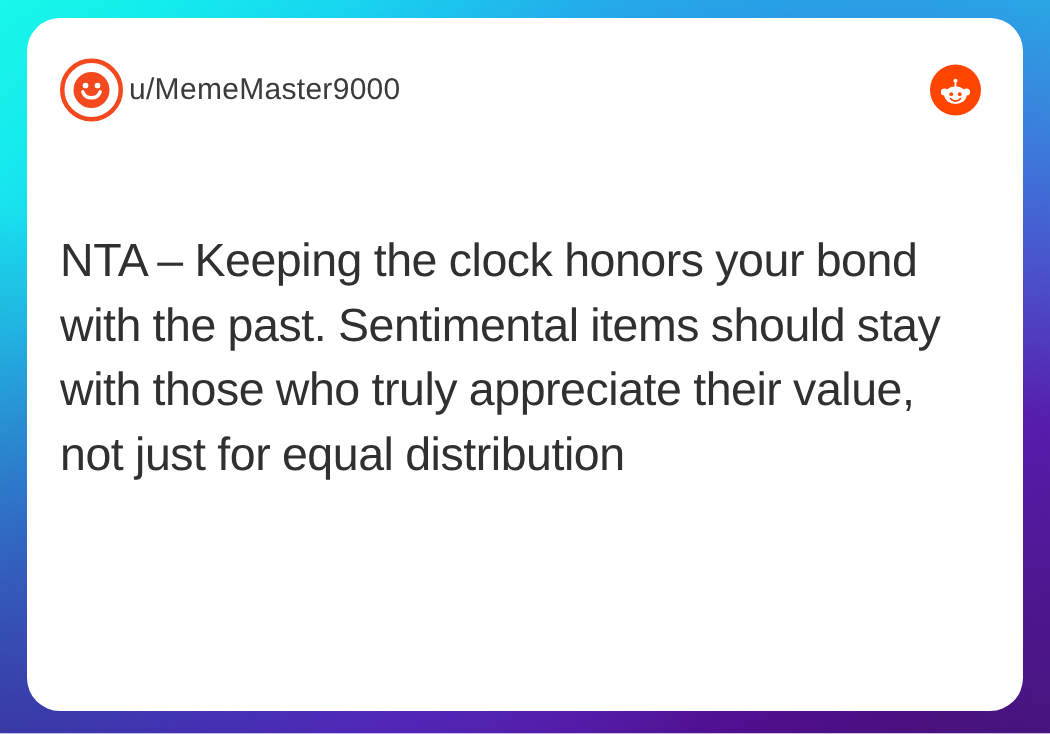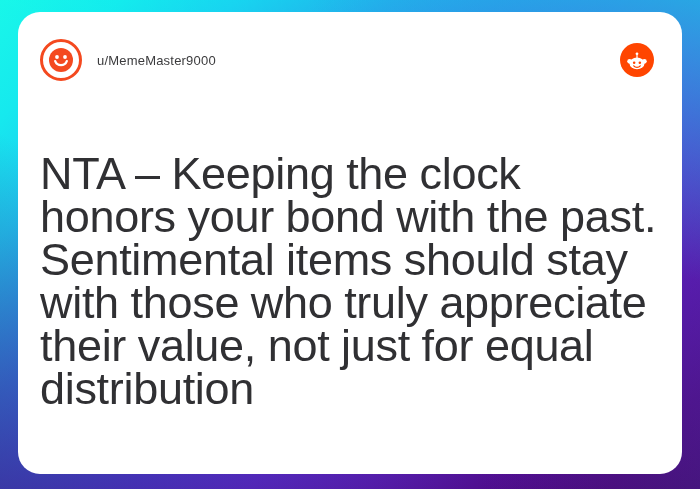--- a/index.html
+++ b/index.html
@@ -81,22 +81,22 @@
     border-radius: 50%;
     border: 3px solid #F4491F;
     box-sizing: border-box;
     display: flex;
     align-items: center;
     justify-content: center;
   }
   .avatar svg { display: block; }
 
   .username {
-    margin-left: 15px;
-    font-size: 13px;
+    margin-left: 4px;
+    font-size: 20px;
     letter-spacing: 0.2px;
     color: #3b3b3d;
     font-family: "Liberation Sans", sans-serif;
     white-space: nowrap;
   }
 
   .spacer { flex: 1 1 auto; }
 
   .brand-logo {
     width: 34px;
@@ -109,21 +109,21 @@
     justify-content: center;
   }
   .brand-logo svg { display: block; }
 
   
   #quote {
     position: absolute;
     left: 22px;
     top: 140px;
     right: 24px;
-    font-size: 45px;
+    font-size: 31px;
     line-height: 43px;
     color: #303033;
     letter-spacing: -0.3px;
     word-spacing: -0.5px;
     font-family: "Liberation Sans", sans-serif;
     font-weight: 400;
   }
 </style>
 </head>
 <body>

